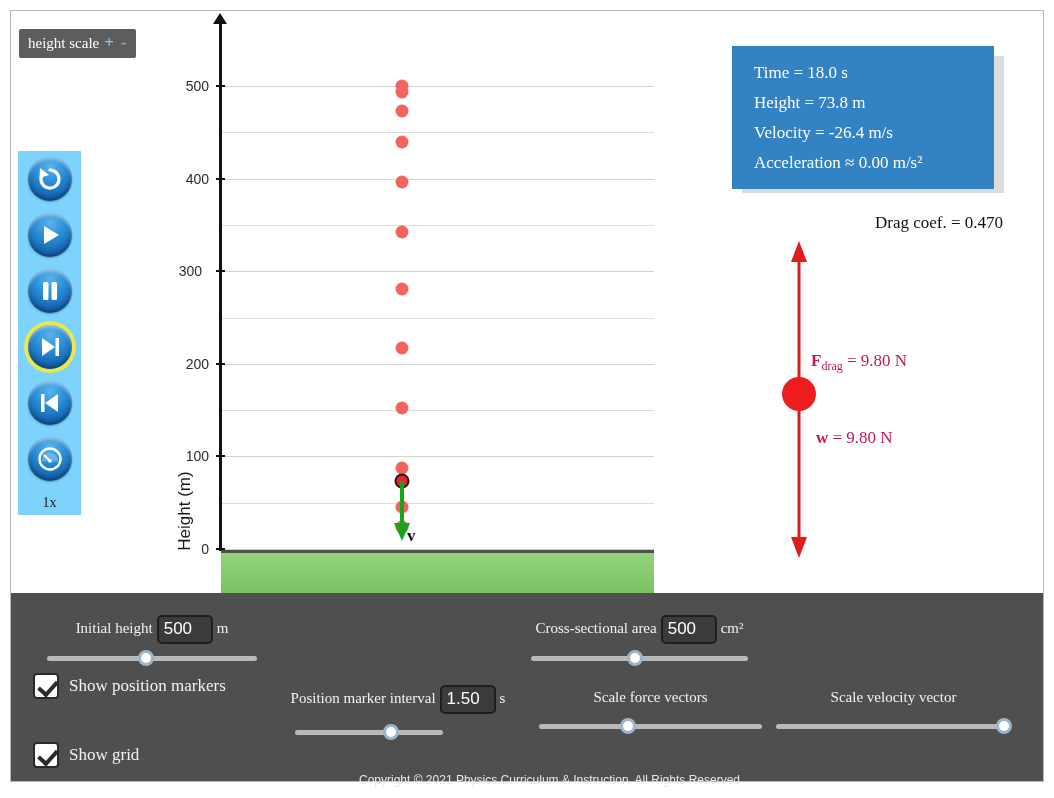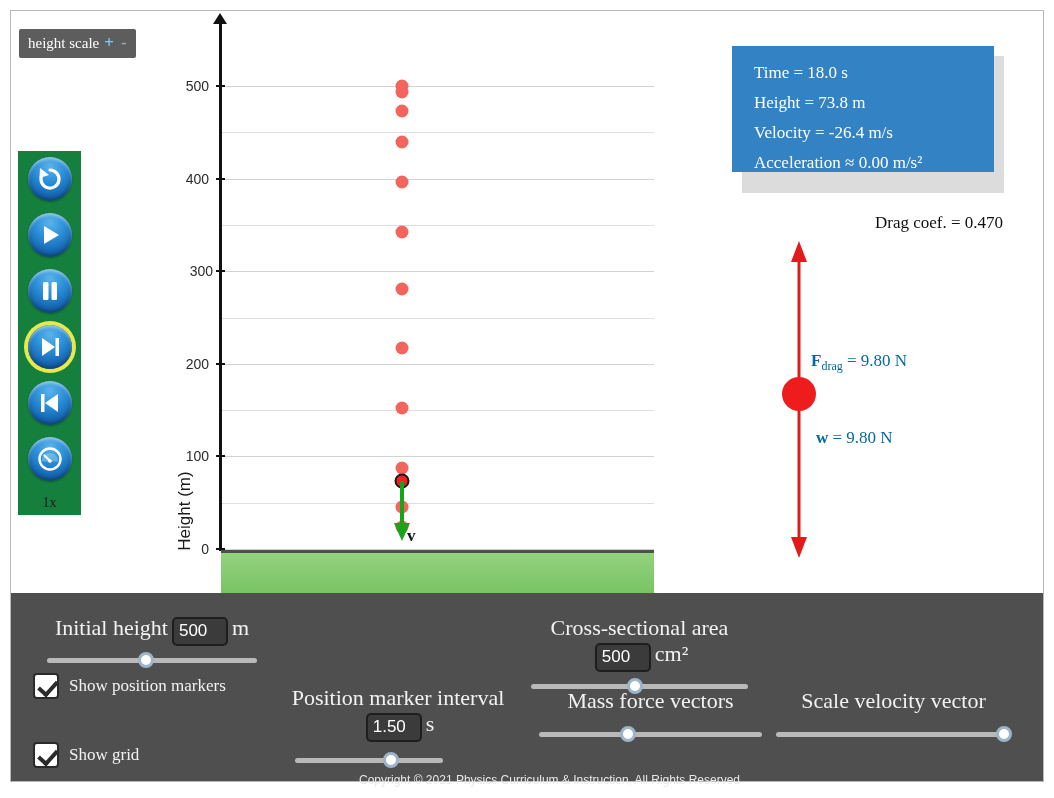--- a/index.html
+++ b/index.html
@@ -46,21 +46,21 @@
     user-select: none;
   }
   .height-scale .plus { color: #7ecbf5; font-weight: bold; margin-left: 5px; font-size: 17px; }
   .height-scale .minus { color: #9fa8ab; font-weight: bold; margin-left: 7px; font-size: 17px; }
 
   
   .player {
     position: absolute;
     left: 7px; top: 140px;
     width: 63px;
-    background: #15803d;
+    background: #7dd3fc;
     padding: 6px 0 4px 0;
     display: flex;
     flex-direction: column;
     align-items: center;
     gap: 12px;
   }
   .pbtn {
     width: 44px; height: 44px;
     border-radius: 50%;
     position: relative;
@@ -172,21 +172,21 @@
   
   .infobox-shadow {
     position: absolute;
     left: 731px; top: 45px;
     width: 262px; height: 137px;
     background: #dcdcdc;
   }
   .infobox {
     position: absolute;
     left: 721px; top: 35px;
-    width: 262px; height: 126px;
+    width: 262px; height: 143px;
     background: #3382c3;
     padding: 12px 0 0 22px;
     color: #ffffff;
   }
   .infobox div {
     font-size: 17px;
     line-height: 30px;
     white-space: nowrap;
     font-family: "Liberation Serif", serif;
   }
@@ -196,38 +196,38 @@
     font-size: 17px;
     color: #111111;
     white-space: nowrap;
   }
 
   
   .fd { position: absolute; left: 700px; top: 225px; width: 330px; height: 330px; }
   .fd-label {
     position: absolute;
     font-size: 17px;
-    color: #0369a1;
+    color: #be185d;
     white-space: nowrap;
   }
   .fd-label b { font-family: "Liberation Serif", serif; }
   .sub { font-size: 12px; vertical-align: sub; }
 
   
   .panel {
     position: absolute;
     left: 0; top: 582px;
     width: 1032px;
     height: 188px;
     background: #4f4f4f;
     color: #ffffff;
   }
   .ctl { position: absolute; }
   .ctl-label {
-    font-size: 22px;
+    font-size: 15px;
     color: #f2f2f2;
     white-space: nowrap;
     font-family: "Liberation Serif", serif;
   }
   .valbox {
     display: inline-block;
     background: #3b3b3b;
     border: 2px solid #1e1e1e;
     border-radius: 5px;
     color: #ffffff;
@@ -329,21 +329,21 @@
             <div class="gridline" style="top: 121.3px;"></div>
             <div class="gridline major" style="top: 75px;"></div>
           </div>
         <div id="ticks">
             <div class="tick-label" style="top: 538px; left: 158px;">0</div>
             <div class="tickmark" style="top: 537px;"></div>
             <div class="tick-label" style="top: 445.4px; left: 158px;">100</div>
             <div class="tickmark" style="top: 444.4px;"></div>
             <div class="tick-label" style="top: 352.8px; left: 158px; text-align: right;">200</div>
             <div class="tickmark" style="top: 351.8px;"></div>
-            <div class="tick-label" style="top: 260.2px; left: 162px;">300</div>
+            <div class="tick-label" style="top: 260.2px; left: 151px;">300</div>
             <div class="tickmark" style="top: 259.2px;"></div>
             <div class="tick-label" style="top: 167.6px; left: 158px;">400</div>
             <div class="tickmark" style="top: 166.6px;"></div>
             <div class="tick-label" style="top: 75px; left: 158px;">500</div>
             <div class="tickmark" style="top: 74px;"></div>
           </div>
         <div id="markers">
             <div class="marker" style="left: 391px; top: 75px;"></div>
             <div class="marker" style="left: 391px; top: 80.556px;"></div>
             <div class="marker" style="left: 391px; top: 100.002px;"></div>
@@ -477,21 +477,21 @@
           <span class="ctl-label">Position marker interval</span><span class="valbox">1.50</span><span class="ctl-label">s</span>
         </div>
         <div class="slider" style="margin-top:10px; width:148px; margin-left:28px;">
           <div class="track"></div>
           <div class="knob" style="left:65%;"></div>
         </div>
       </div>
 
       <div class="ctl" style="left:528px; top:95px; width:223px;">
         <div style="text-align:center;">
-          <span class="ctl-label">Mass force vectors</span>
+          <span class="ctl-label">Scale force vectors</span>
         </div>
         <div class="slider" style="margin-top:12px;">
           <div class="track"></div>
           <div class="knob" style="left:40%;"></div>
         </div>
       </div>
 
       <div class="ctl" style="left:765px; top:95px; width:235px;">
         <div style="text-align:center;">
           <span class="ctl-label">Scale velocity vector</span>

